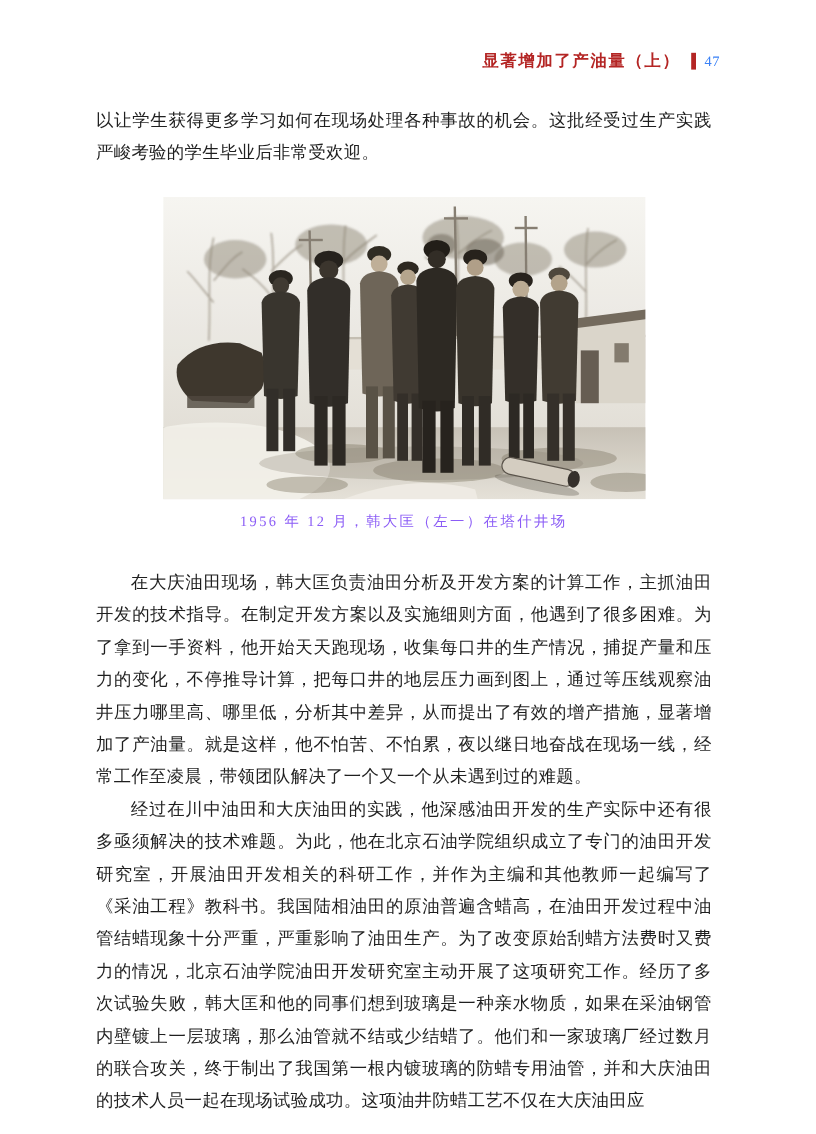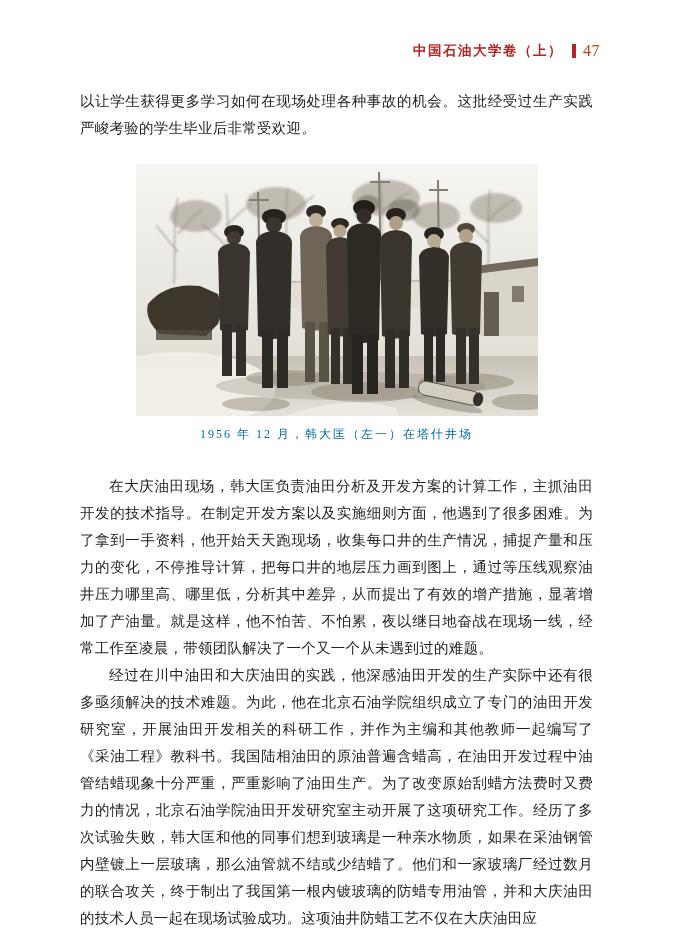--- a/index.html
+++ b/index.html
@@ -16,51 +16,51 @@
     display:flex;align-items:center;
   }
   .header-title{
     color:#b42524;font-size:13.5px;font-weight:bold;letter-spacing:1.5px;
   }
   .header-bar{
     display:inline-block;width:4px;height:14px;background:#b42524;
     margin:0 7px 0 9px;
   }
   .header-page{
-    font-size:16px;color:#c2410c;letter-spacing:0.5px;
+    font-size:12px;color:#3b82f6;letter-spacing:0.5px;
   }
   .content{
     position:absolute;left:80px;top:88px;width:513px;
   }
   p.body-text{
     margin:0;
     font-size:14.5px;
     line-height:27px;
     letter-spacing:0.25px;
     text-align:justify;
     text-justify:inter-ideograph;
     word-break:break-all;
   }
   p.indent{text-indent:2em;font-family:Liberation Serif, serif;}
   p.para-2{margin-top:30px;}
   .figure{width:402px;margin:22px auto 0;}
   .photo{display:block;width:402px;height:252px;}
   .caption{
     margin-top:10px;
     text-align:center;
-    color:#0369a1;
+    color:#8b5cf6;
     font-size:12px;
     letter-spacing:2px;
   }
 </style>
 </head>
 <body>
 
 <div class="page-header">
-  <span class="header-title">中国石油大学卷（上）</span>
+  <span class="header-title">显著增加了产油量（上）</span>
   <span class="header-bar"></span>
   <span class="header-page">47</span>
 </div>
 
 <div class="content">
 
   <p class="body-text">以让学生获得更多学习如何在现场处理各种事故的机会。这批经受过生产实践严峻考验的学生毕业后非常受欢迎。</p>
 
   <div class="figure">
     <svg class="photo" viewBox="0 0 402 252" preserveAspectRatio="none" xmlns="http://www.w3.org/2000/svg">

